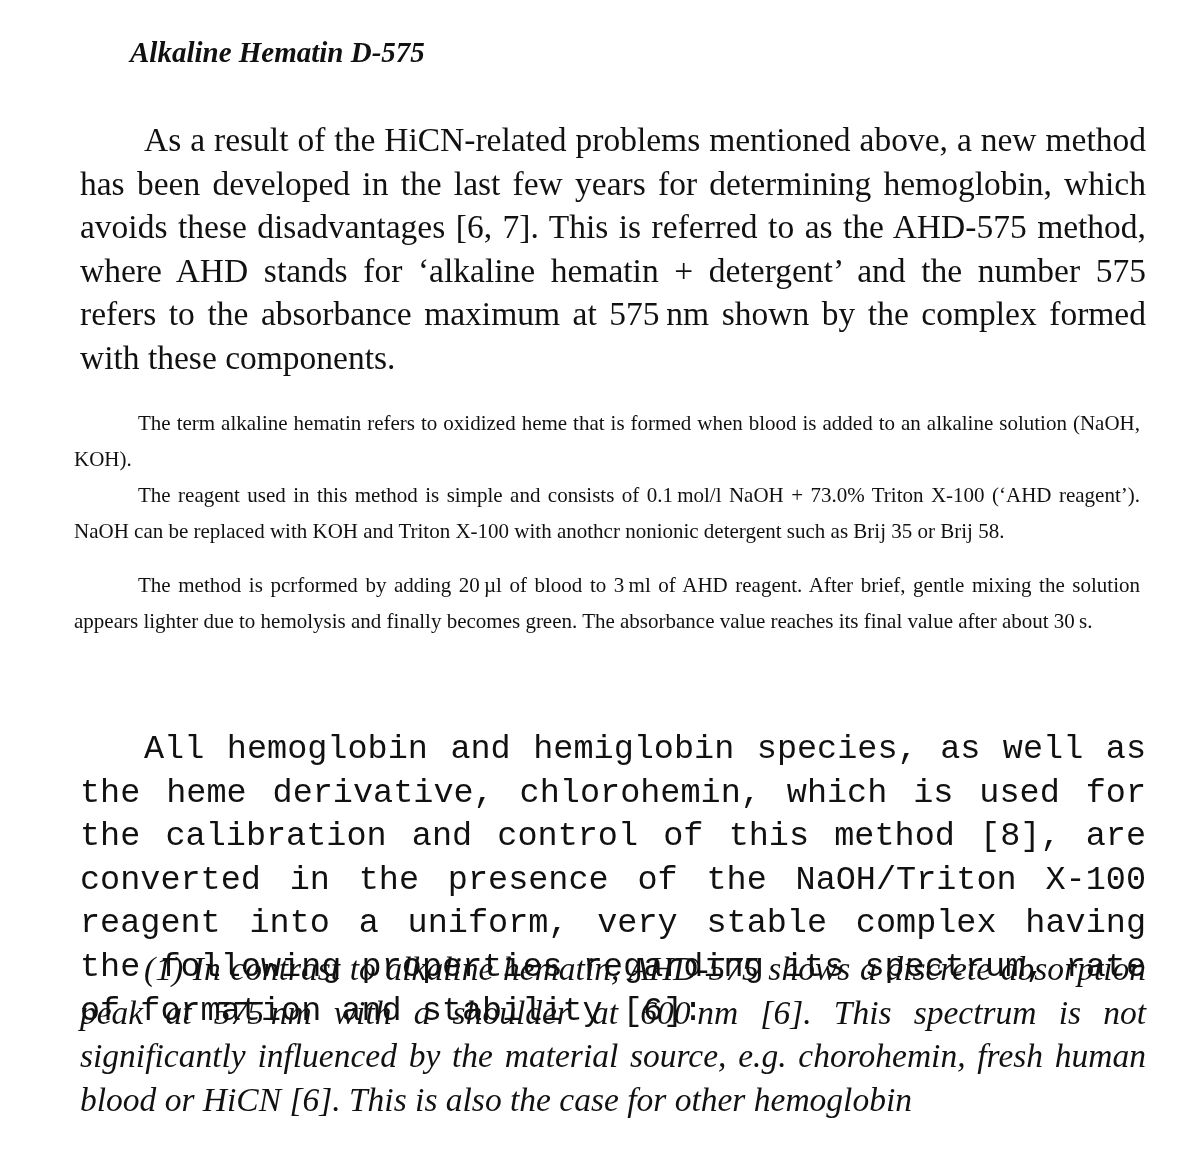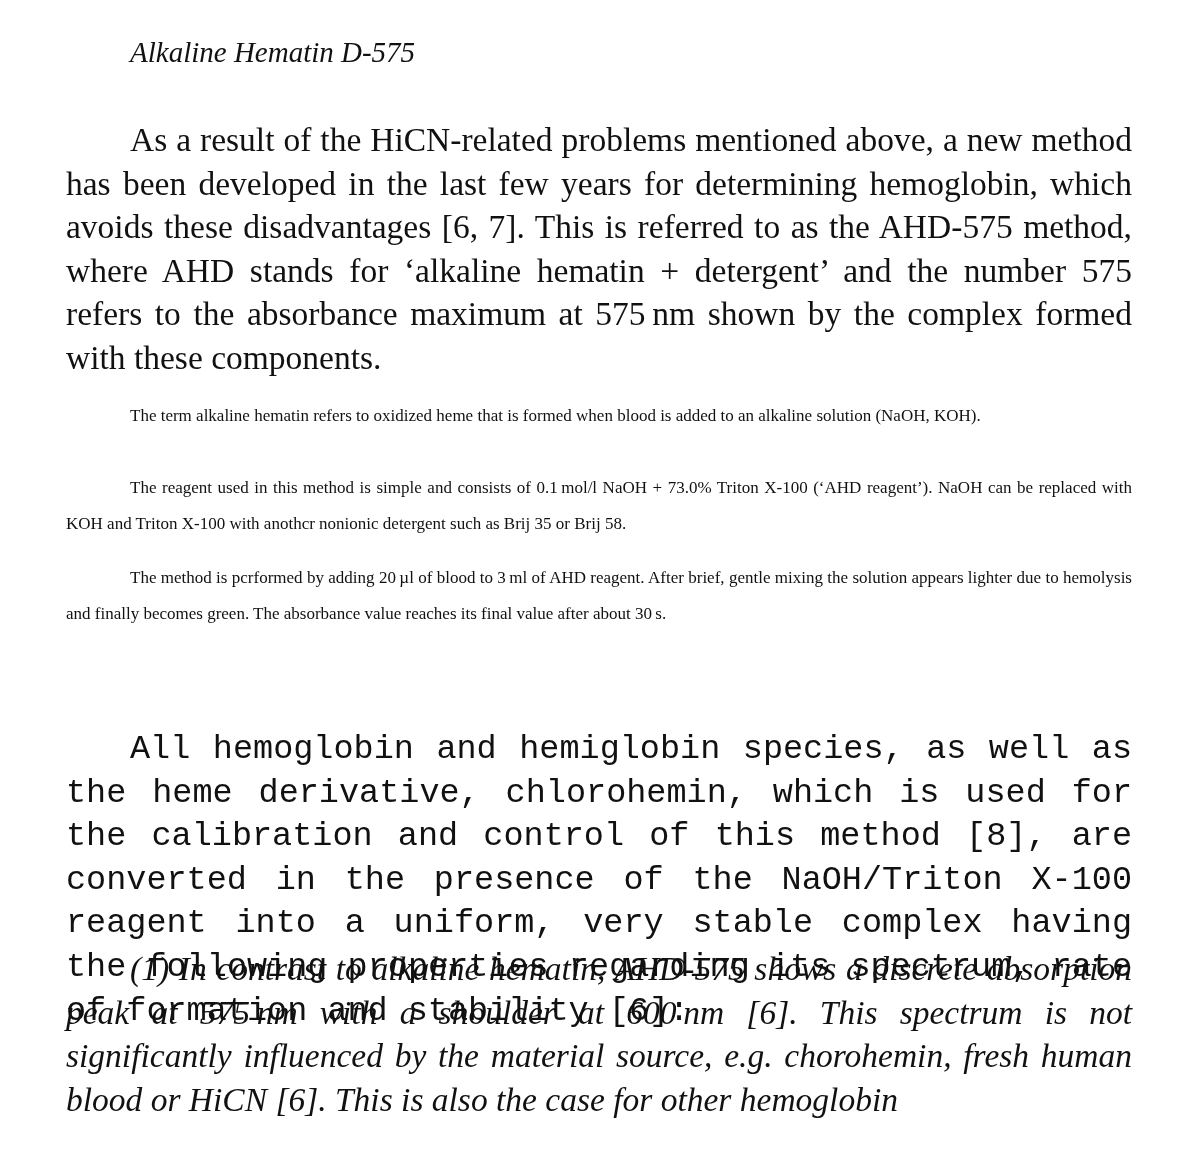--- a/index.html
+++ b/index.html
@@ -22,40 +22,41 @@
     width: 1066px;
   }
   .heading {
     position: absolute;
     left: 64px;
     top: 32px;
     font-style: italic;
     font-size: 29px;
     line-height: 40px;
     white-space: nowrap;
+    font-weight: bold;
   }
   .para-large {
     position: absolute;
-    left: 0;
+    left: 14px;
     width: 1066px;
     font-size: 33.5px;
     line-height: 43.6px;
     text-align: justify;
     text-indent: 64px;
     margin: 0;
   }
   .para-small {
     position: absolute;
     left: 0;
     width: 1066px;
-    font-size: 17px;
+    font-size: 21px;
     line-height: 35.8px;
     text-align: justify;
     text-indent: 64px;
-    margin: 0;
+    margin: 8px;
   }
   #p1 { top: 118px; }
   #s1 { top: 398px; }
   #s2 { top: 470px; }
   #s3 { top: 560px; }
   #p2 { top: 728px; font-family: Liberation Mono, monospace; }
   #p3 { top: 947px; font-style: italic; }
 </style>
 </head>
 <body>

